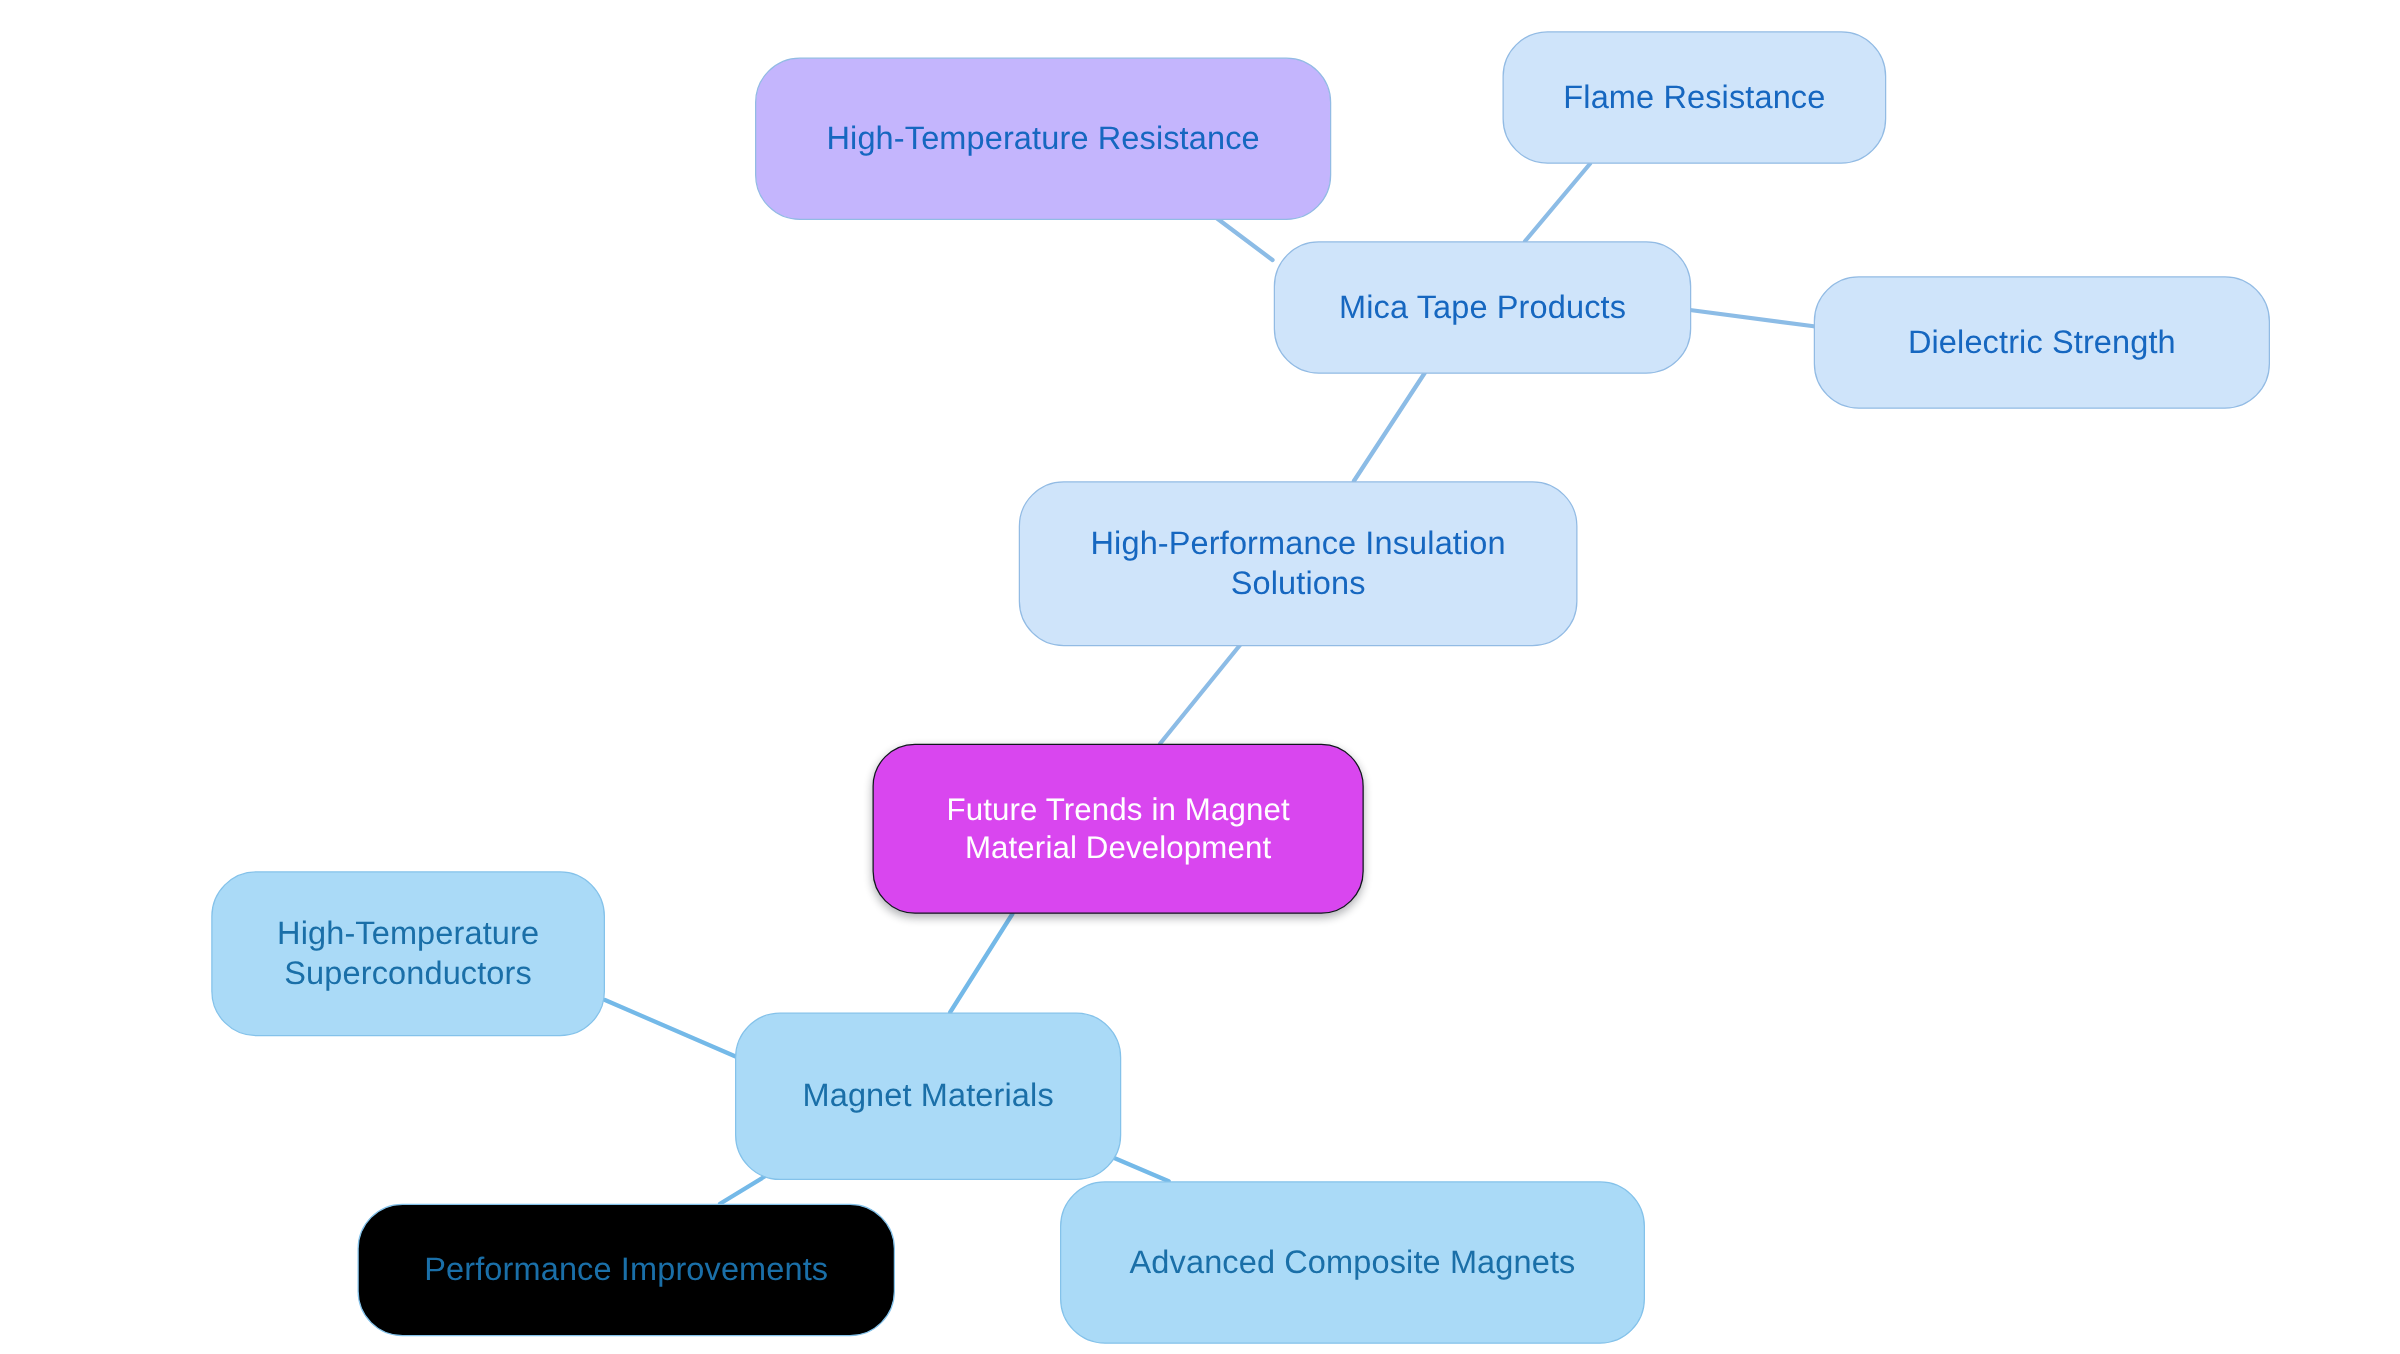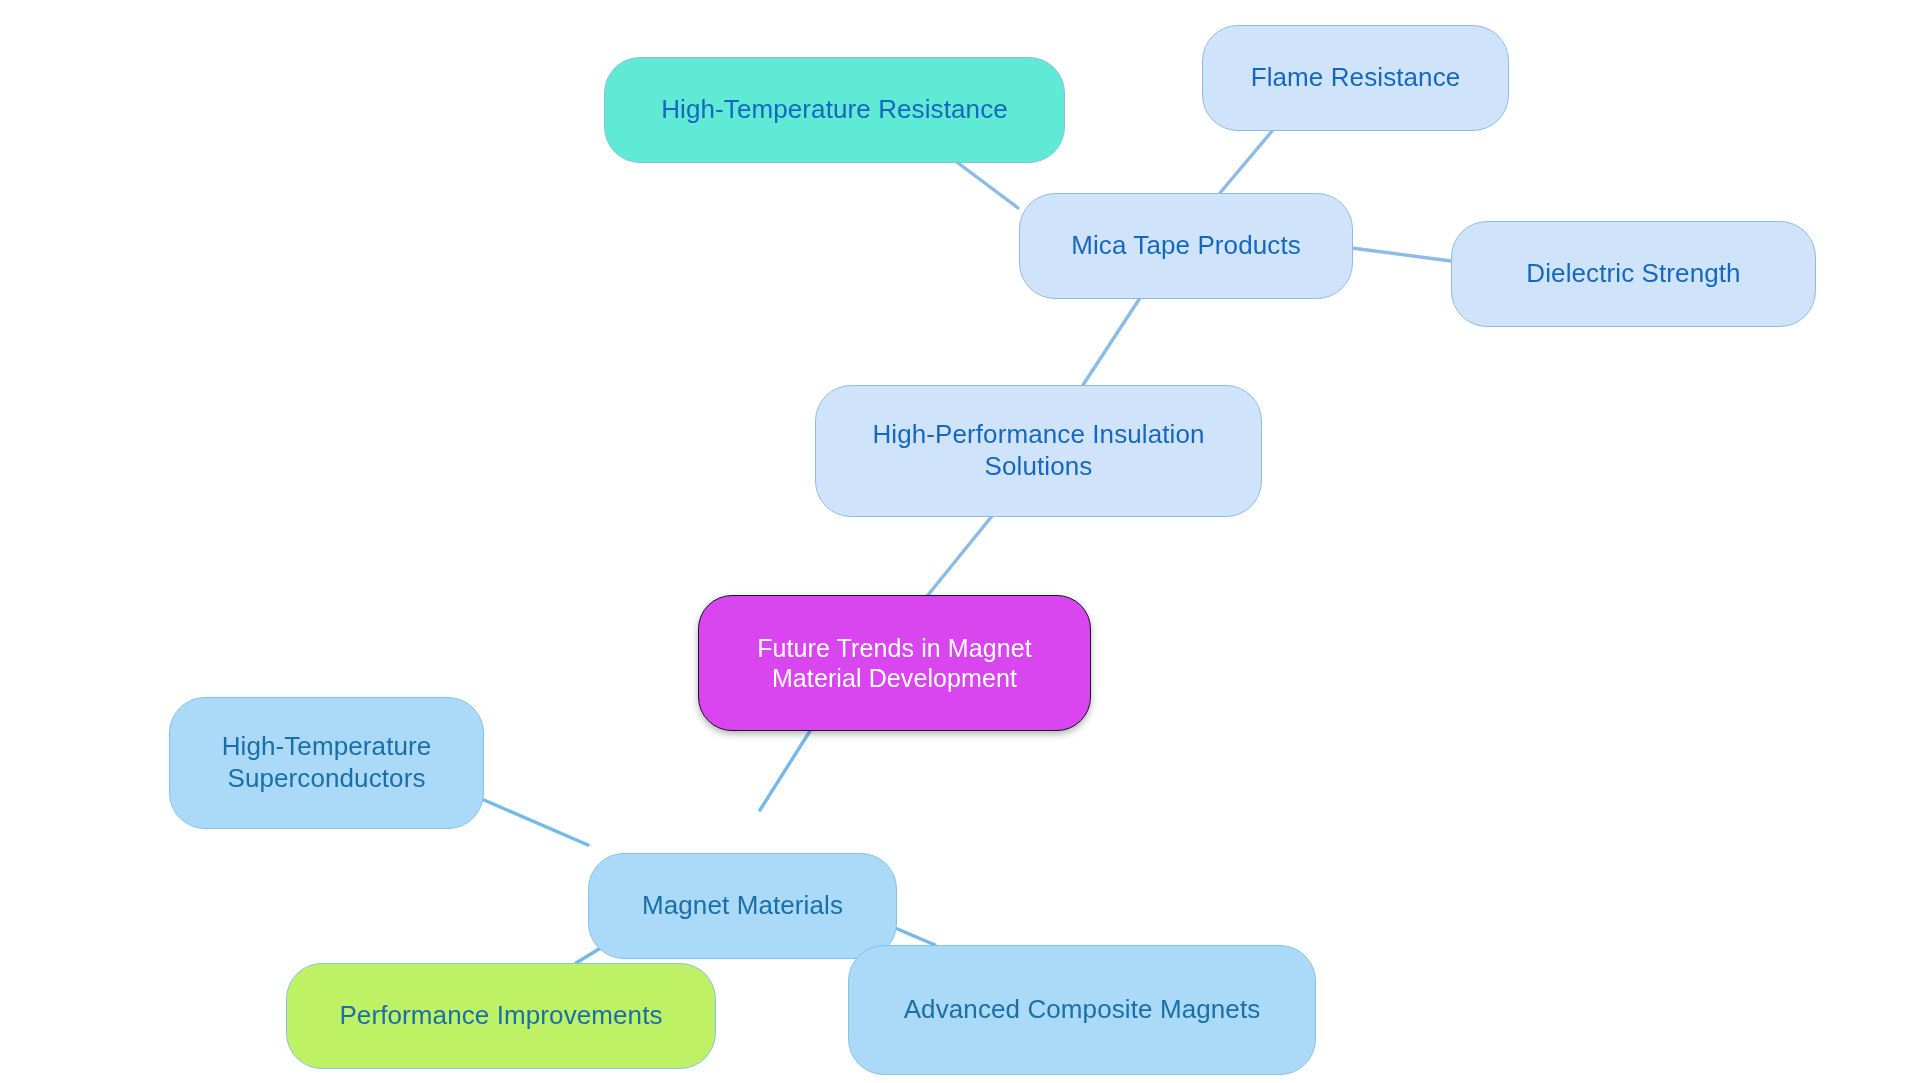--- a/index.html
+++ b/index.html
@@ -86,28 +86,28 @@
     </svg>
 
   <div class="node node-root" style="left: 698px; top: 595px; width: 393px; height: 136px; background: #d946ef; color: rgb(255, 255, 255);"><span>Future Trends in Magnet
 Material Development</span></div>
 
   <div class="node node-level2-a" style="left: 1019px; top: 193px; width: 334px; height: 106px; background: rgb(207, 228, 250); color: rgb(22, 103, 192); border-color: rgb(146, 187, 228);"><span>Mica Tape Products</span></div>
 
   <div class="node node-level1-a" style="left: 815px; top: 385px; width: 447px; height: 132px; background: rgb(207, 228, 250); color: rgb(22, 103, 192); border-color: rgb(146, 187, 228);"><span>High-Performance Insulation
 Solutions</span></div>
 
-  <div class="node node-level2-a" style="left: 604px; top: 57px; width: 461px; height: 106px; background: #5eead4; color: rgb(22, 103, 192); border-color: rgb(146, 187, 228);"><span>High-Temperature Resistance</span></div>
+  <div class="node node-level2-a" style="left: 604px; top: 46px; width: 461px; height: 130px; background: #c4b5fd; color: rgb(22, 103, 192); border-color: rgb(146, 187, 228);"><span>High-Temperature Resistance</span></div>
 
   <div class="node node-level2-a" style="left: 1202px; top: 25px; width: 307px; height: 106px; background: rgb(207, 228, 250); color: rgb(22, 103, 192); border-color: rgb(146, 187, 228);"><span>Flame Resistance</span></div>
 
   <div class="node node-level2-a" style="left: 1451px; top: 221px; width: 365px; height: 106px; background: rgb(207, 228, 250); color: rgb(22, 103, 192); border-color: rgb(146, 187, 228); justify-content: center;"><span>Dielectric Strength</span></div>
 
-  <div class="node node-level1-b" style="left: 588px; top: 810px; width: 309px; height: 106px; background: rgb(170, 218, 247); color: rgb(26, 111, 168); border-color: rgb(132, 194, 234); margin-top: 43px;"><span>Magnet Materials</span></div>
+  <div class="node node-level1-b" style="left: 588px; top: 810px; width: 309px; height: 134px; background: rgb(170, 218, 247); color: rgb(26, 111, 168); border-color: rgb(132, 194, 234);"><span>Magnet Materials</span></div>
 
   <div class="node node-level2-b" style="left: 169px; top: 697px; width: 315px; height: 132px; background: rgb(170, 218, 247); color: rgb(26, 111, 168); border-color: rgb(132, 194, 234);"><span>High-Temperature
 Superconductors</span></div>
 
-  <div class="node node-level2-b" style="left: 286px; top: 963px; width: 430px; height: 106px; background: #bef264; color: rgb(26, 111, 168); border-color: rgb(132, 194, 234);"><span>Performance Improvements</span></div>
+  <div class="node node-level2-b" style="left: 286px; top: 963px; width: 430px; height: 106px; background: #000000; color: rgb(26, 111, 168); border-color: rgb(132, 194, 234);"><span>Performance Improvements</span></div>
 
   <div class="node node-level2-b" style="left: 848px; top: 945px; width: 468px; height: 130px; background: rgb(170, 218, 247); color: rgb(26, 111, 168); border-color: rgb(132, 194, 234);"><span>Advanced Composite Magnets</span></div>
 
 </div>
 
 </body></html>

